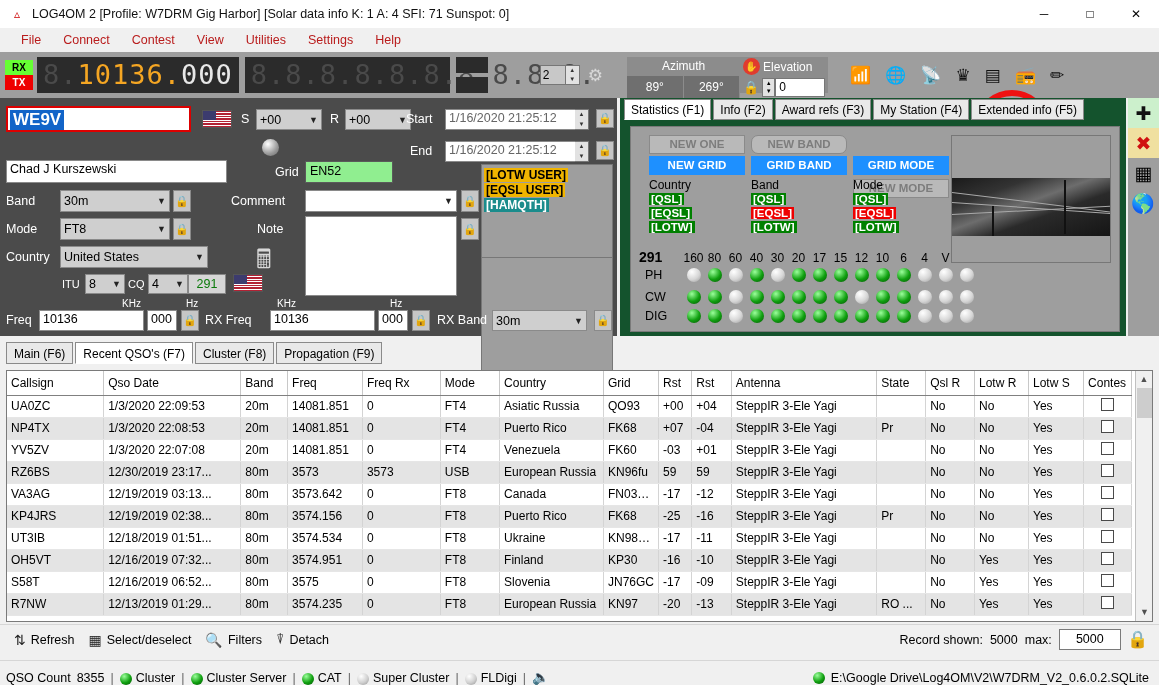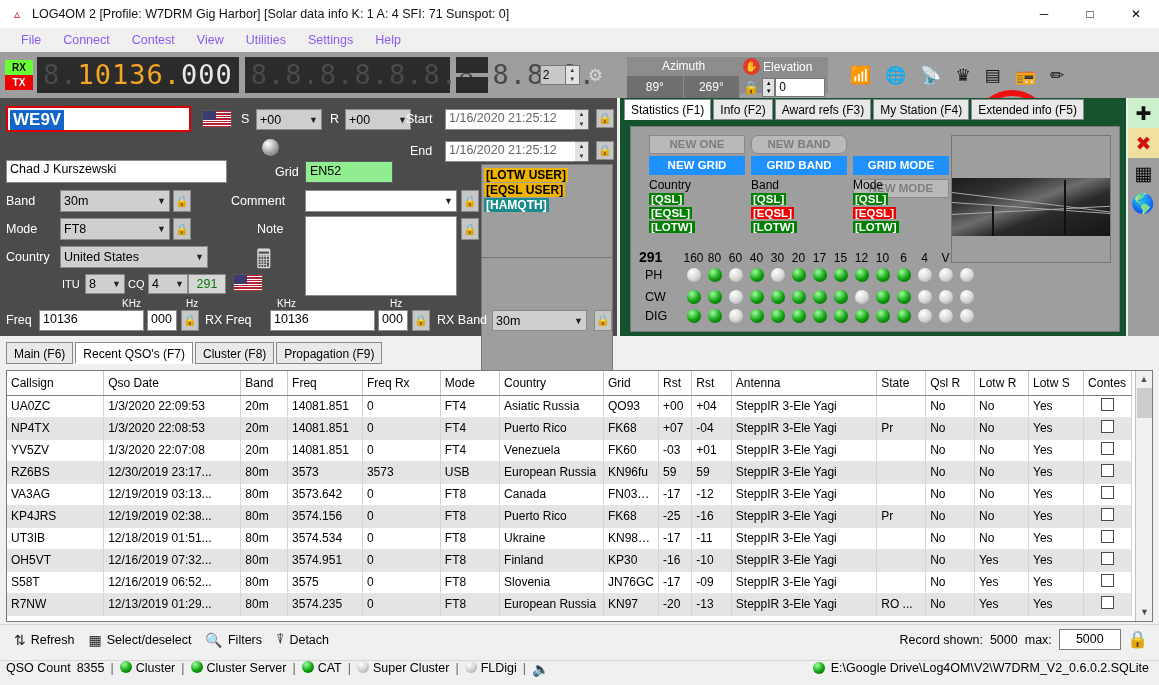--- a/index.html
+++ b/index.html
@@ -15,21 +15,21 @@
   
   .titlebar { height:28px; background:#ffffff; display:flex; align-items:center; position:relative; }
   .title-icon { width:22px; text-align:center; font-size:12px; color:#c00; margin-left:6px; }
   .title-text { font-size:12.5px; color:#111; margin-left:4px; }
   .win-ctl { position:absolute; top:0; right:0; display:flex; height:28px; }
   .win-btn { width:46px; height:28px; display:flex; align-items:center; justify-content:center;
              font-size:12px; color:#000; }
 
   
   .menubar { height:24px; background:#f0f0f0; display:flex; align-items:center; padding-left:10px; }
-  .menu-item { padding:3px 11px; font-size:12.5px; color:#8b5cf6; }
+  .menu-item { padding:3px 11px; font-size:12.5px; color:#b91c1c; }
 
   
   .toolbar { height:46px; background:#9e9e9e; display:flex; align-items:center; position:relative; }
   .rxtx { width:28px; margin-left:5px; }
   .rxtx div { font-size:10px; font-weight:bold; text-align:center; line-height:15px; height:15px;
               font-family:"Liberation Sans", sans-serif; }
   .rx { background:#66ff33; color:#000; }
   .tx { background:#ee0000; color:#fff; }
   .freq-panel { background:#2b2b2b; height:36px; display:flex; align-items:center;
                 padding:0 6px; margin-left:4px; }
@@ -155,21 +155,21 @@
   
   .botbar { position:absolute; left:0; top:624px; width:1159px; height:30px; background:#f0f0f0;
             border-top:1px solid #d6d6d6; display:flex; align-items:center; }
   .bb-item { display:flex; align-items:center; gap:5px; margin-left:14px; font-size:12.5px; }
   .bb-ico { font-size:14px; color:#222; }
   .rec-wrap { margin-left:auto; display:flex; align-items:center; gap:7px; margin-right:10px;
               font-size:12.5px; }
   .rec-input { width:62px; height:21px; border:1px solid #7a7a7a; background:#fff; text-align:center;
                line-height:19px; font-size:12.5px; }
   .statusbar { position:absolute; left:0; top:660px; width:1159px; height:25px; background:#f0f0f0;
-               border-top:1px solid #d6d6d6; display:flex; align-items:flex-start; font-size:12.5px; }
+               border-top:1px solid #d6d6d6; display:flex; align-items:flex-end; font-size:12.5px; }
   .sb-sep { margin:0 6px; color:#666; }
   .dot { width:12px; height:12px; border-radius:50%; display:inline-block; vertical-align:-2px; }
   .dot.g { background:radial-gradient(circle at 35% 28%, #9bff9b, #10a010 55%, #054f05); }
   .dot.w { background:radial-gradient(circle at 35% 28%, #fff, #d0d0d0 55%, #949494); }
 </style>
 </head>
 <body>
 
 <div class="app">
 

